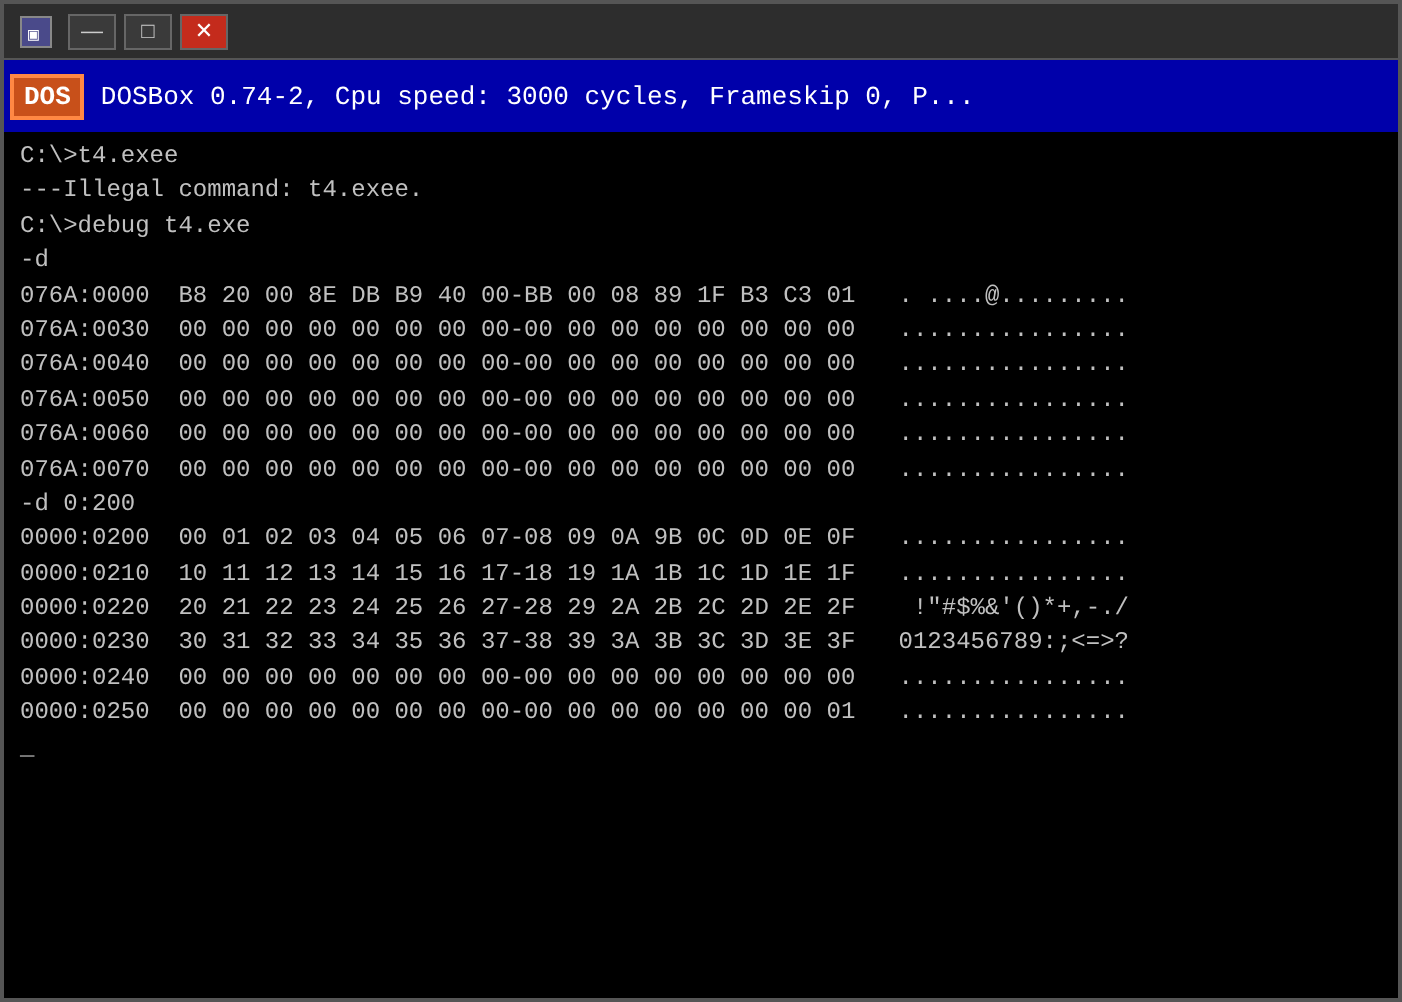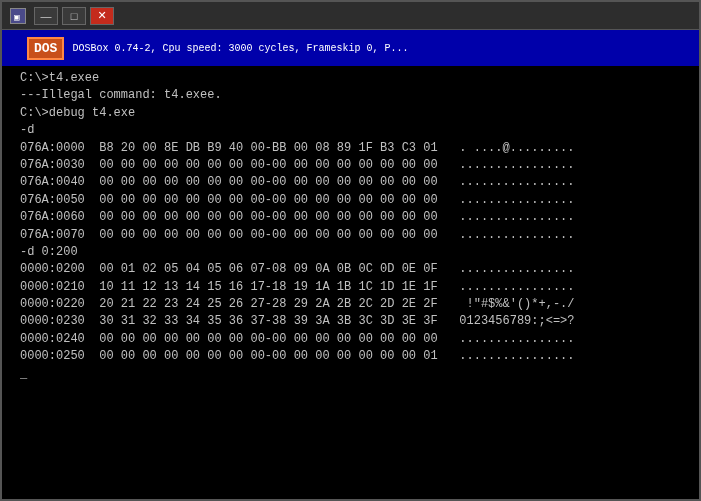--- a/index.html
+++ b/index.html
@@ -61,44 +61,44 @@
       justify-content: center;
       cursor: pointer;
       font-family: Arial, sans-serif;
     }
     .title-bar-btn.close {
       background: #c42b1c;
       color: white;
     }
     .dosbox-header {
       background: #0000aa;
-      padding: 4px 25px;
+      padding: 4px 3px;
       display: flex;
       align-items: center;
       gap: 8px;
       min-height: 36px;
     }
     .dosbox-logo {
       background: #c8501a;
       color: white;
       font-weight: bold;
       font-size: 13px;
       padding: 2px 5px;
       border: 2px solid #ff8844;
       font-family: 'Courier New', monospace;
     }
     .dosbox-header-text {
       color: white;
-      font-size: 10px;
+      font-size: 13px;
       font-family: 'Courier New', monospace;
     }
     .terminal {
       background: #000000;
       flex: 1;
-      padding: 4px 18px;
+      padding: 4px 8px;
       overflow: hidden;
       color: #c0c0c0;
       font-size: 12px;
       line-height: 1.45;
       font-family: 'Courier New', Courier, monospace;
     }
     .line {
       white-space: pre;
       color: #c0c0c0;
     }
@@ -132,21 +132,21 @@
       <div class="line">---Illegal command: t4.exee.</div>
       <div class="line">C:\&gt;debug t4.exe</div>
       <div class="line">-d</div>
       <div class="line">076A:0000  B8 20 00 8E DB B9 40 00-BB 00 08 89 1F B3 C3 01   . ....@.........</div>
       <div class="line">076A:0030  00 00 00 00 00 00 00 00-00 00 00 00 00 00 00 00   ................</div>
       <div class="line">076A:0040  00 00 00 00 00 00 00 00-00 00 00 00 00 00 00 00   ................</div>
       <div class="line">076A:0050  00 00 00 00 00 00 00 00-00 00 00 00 00 00 00 00   ................</div>
       <div class="line">076A:0060  00 00 00 00 00 00 00 00-00 00 00 00 00 00 00 00   ................</div>
       <div class="line">076A:0070  00 00 00 00 00 00 00 00-00 00 00 00 00 00 00 00   ................</div>
       <div class="line">-d 0:200</div>
-      <div class="line">0000:0200  00 01 02 05 04 05 06 07-08 09 0A 0B 0C 0D 0E 0F   ................</div>
+      <div class="line">0000:0200  00 01 02 03 04 05 06 07-08 09 0A 9B 0C 0D 0E 0F   ................</div>
       <div class="line">0000:0210  10 11 12 13 14 15 16 17-18 19 1A 1B 1C 1D 1E 1F   ................</div>
       <div class="line">0000:0220  20 21 22 23 24 25 26 27-28 29 2A 2B 2C 2D 2E 2F    !"#$%&amp;'()*+,-./</div>
       <div class="line">0000:0230  30 31 32 33 34 35 36 37-38 39 3A 3B 3C 3D 3E 3F   0123456789:;&lt;=&gt;?</div>
       <div class="line">0000:0240  00 00 00 00 00 00 00 00-00 00 00 00 00 00 00 00   ................</div>
       <div class="line">0000:0250  00 00 00 00 00 00 00 00-00 00 00 00 00 00 00 01   ................</div>
       <div class="line">_</div>
     </div>
 </div>
 
 </body></html>

